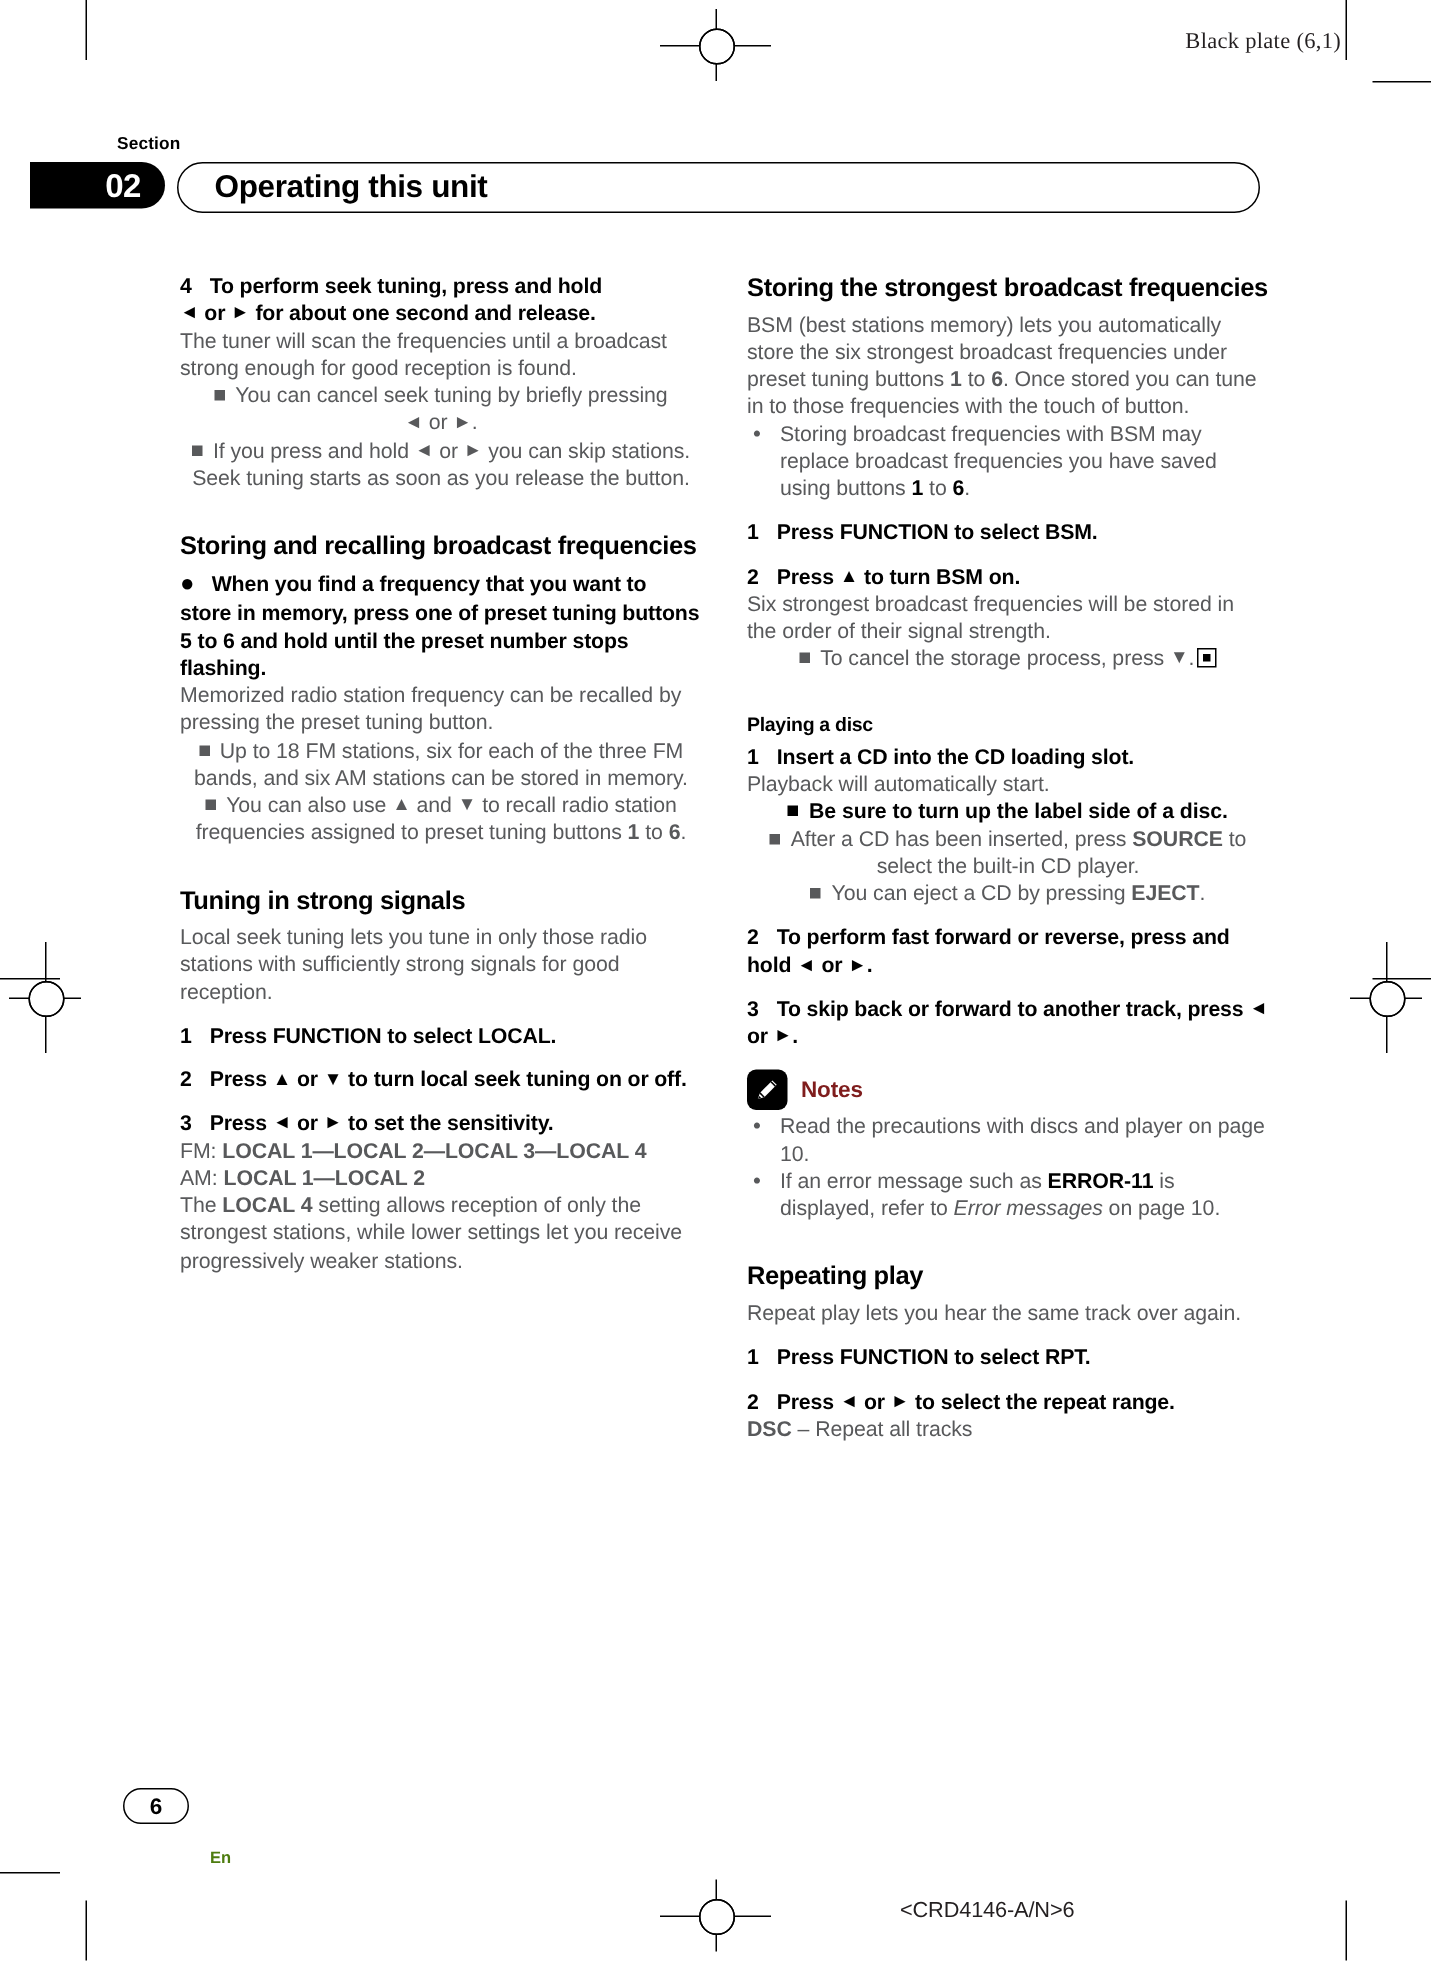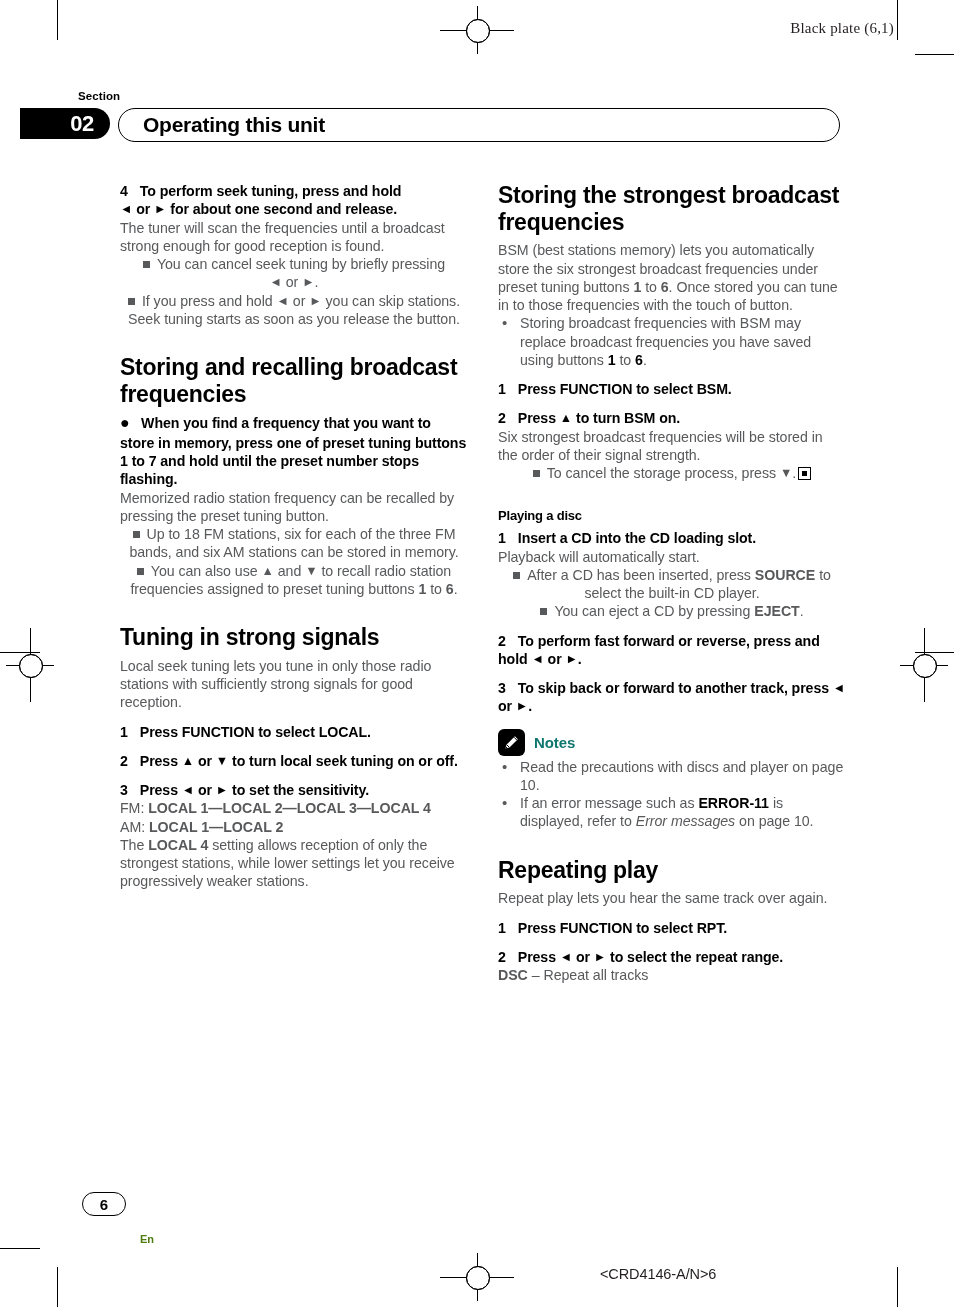--- a/index.html
+++ b/index.html
@@ -54,21 +54,21 @@
     font-size:21px;font-weight:bold;color:#000;letter-spacing:-.25px;
   }
 
   
   .col{position:absolute;top:182px;width:348px;}
   .col-left{left:120px;}
   .col-right{left:498px;}
 
   
   .h1{
-    font-size:23px;font-weight:bold;color:#000;
+    font-size:17px;font-weight:bold;color:#000;
     line-height:1.16;margin:0 0 6px 0;letter-spacing:-.25px;
   }
   .h2{
     font-size:13px;font-weight:bold;color:#000;
     line-height:1.16;margin:0 0 6px 0;letter-spacing:-.2px;
   }
   .body b, .bold-para{color:#000;font-weight:bold;}
   .bold-para{
     font-size:14.2px;line-height:1.285;margin:0;letter-spacing:-.1px;
   }
@@ -117,21 +117,21 @@
     width:5px;height:5px;background:#000;
   }
 
   
   .notes-head{display:flex;align-items:center;margin:0 0 2px 0;}
   .notes-icon{
     width:27px;height:27px;background:#000;border-radius:6px;
     display:flex;align-items:center;justify-content:center;
     margin-right:9px;flex:0 0 auto;
   }
-  .notes-label{font-size:15px;font-weight:bold;color:#0f766e;letter-spacing:-.1px;}
+  .notes-label{font-size:15px;font-weight:bold;color:#7f1d1d;letter-spacing:-.1px;}
 
   
   .pagebadge{
     position:absolute;left:82px;top:1192px;
     width:44px;height:24px;border:1.4px solid #000;border-radius:12px;
     display:flex;align-items:center;justify-content:center;box-sizing:border-box;
   }
   .pagebadge span{font-size:15px;font-weight:bold;color:#000;}
   .lang{
     position:absolute;left:140px;top:1233px;
@@ -216,21 +216,21 @@
       <span>or</span>
       <span class="arrow">►</span>
       <span>you can skip stations. Seek tuning starts as soon as you release the button.</span>
     </p>
 
     <div class="gap-lg"></div>
 
     <h2 class="h1">Storing and recalling broadcast frequencies</h2>
 
     <p class="bold-para">
-      <span style="font-size:16px;">●</span>&nbsp;&nbsp;&nbsp;<span>When you find a frequency that you want to store in memory, press one of preset tuning buttons 1 to 7 and hold until the preset number stops flashing.</span>
+      <span style="font-size:16px;">●</span>&nbsp;&nbsp;&nbsp;<span>When you find a frequency that you want to store in memory, press one of preset tuning buttons 5 to 6 and hold until the preset number stops flashing.</span>
     </p>
     <p class="sub">Memorized radio station frequency can be recalled by pressing the preset tuning button.</p>
 
     <p class="sq-item">
       <span class="sq"></span><span>Up to 18 FM stations, six for each of the three FM bands, and six AM stations can be stored in memory.</span>
     </p>
 
     <p class="sq-item">
       <span class="sq"></span><span>You can also use</span>
       <span class="arrow">▲</span>
@@ -321,20 +321,23 @@
 
     <div class="gap-lg"></div>
 
     <h3 class="h2">Playing a disc</h3>
 
     <p class="step" style="margin-top:4px;">
       <span class="num">1</span><span>Insert a CD into the CD loading slot.</span>
     </p>
     <p class="sub">Playback will automatically start.</p>
 
+    <p class="sq-item b">
+      <span class="sq"></span><span>Be sure to turn up the label side of a disc.</span>
+    </p>
 
     <p class="sq-item">
       <span class="sq"></span><span>After a CD has been inserted, press</span>
       <b>SOURCE</b>
       <span>to select the built-in CD player.</span>
     </p>
 
     <p class="sq-item">
       <span class="sq"></span><span>You can eject a CD by pressing</span>
       <b>EJECT</b><span>.</span>

